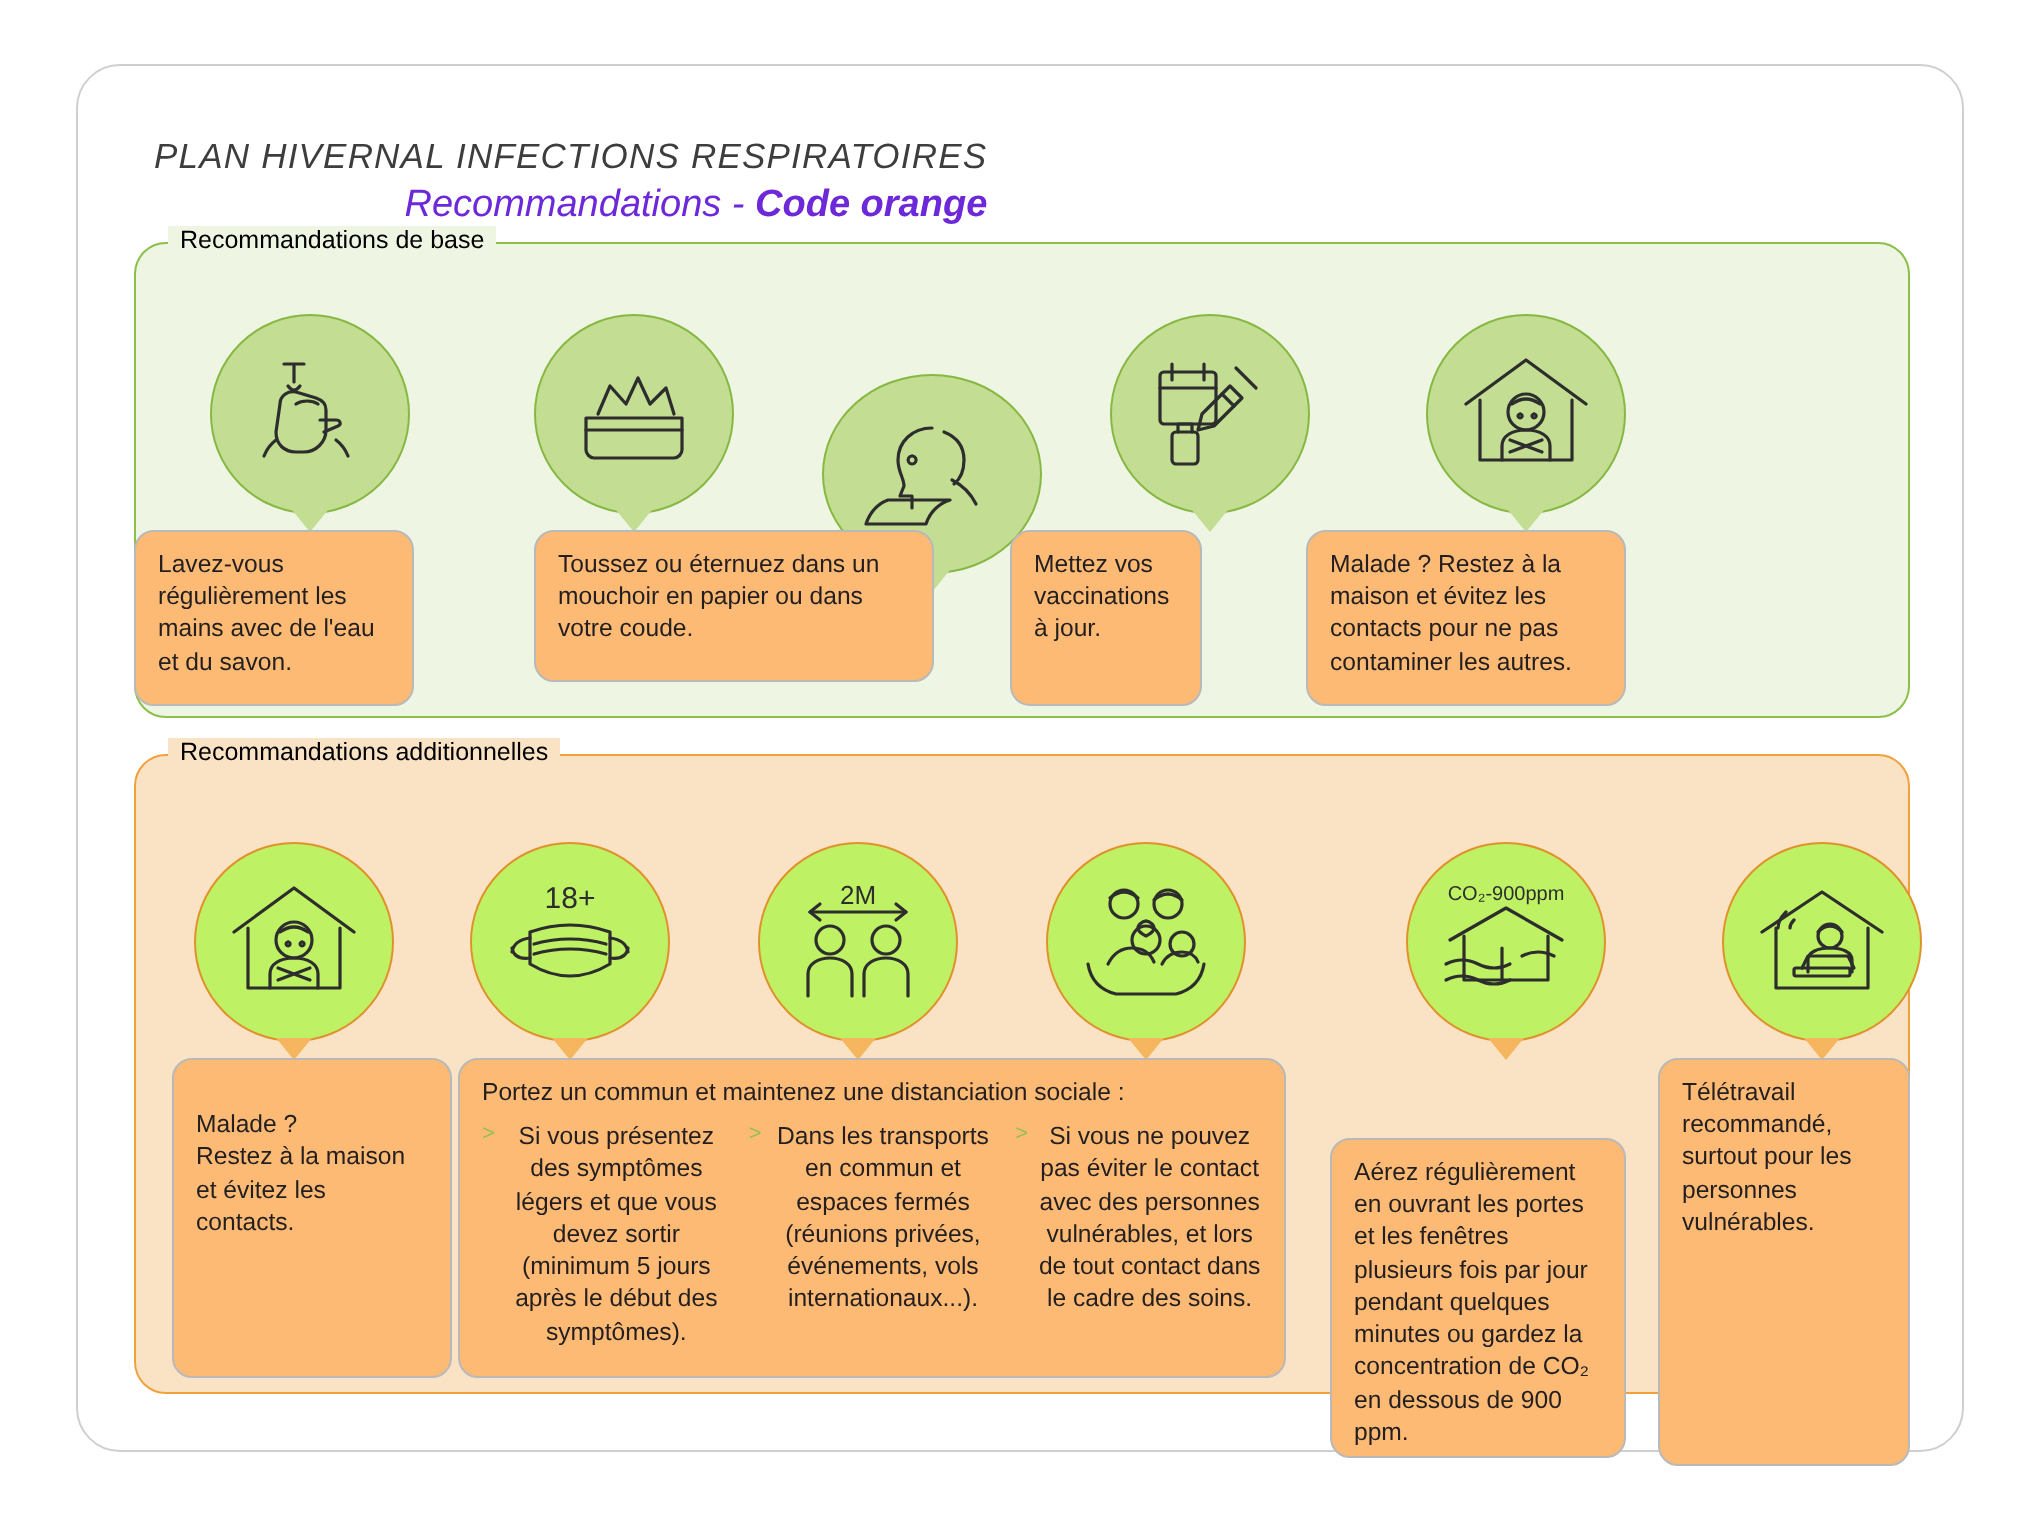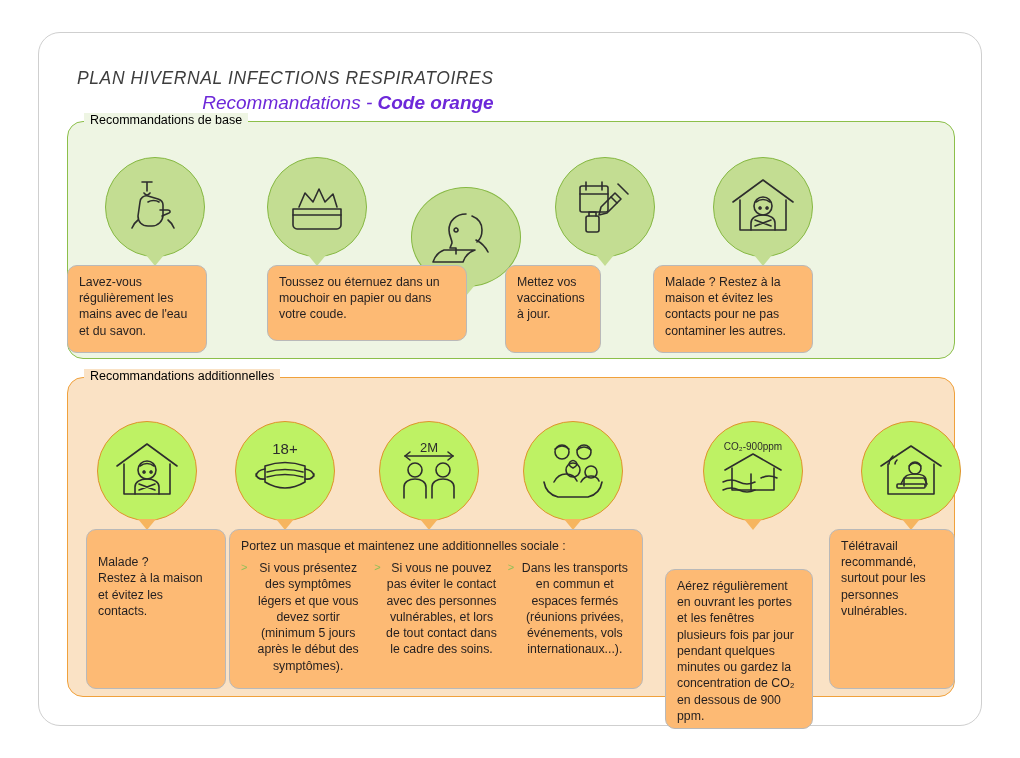--- a/index.html
+++ b/index.html
@@ -329,29 +329,29 @@
   <div class="pointer pointer-orange" style="left:525px; top:486px;"></div>
   <div class="pointer pointer-orange" style="left:705px; top:486px;"></div>
   <div class="pointer pointer-orange" style="left:863px; top:486px;"></div>
 
   <div class="card" style="left:28px; top:496px; width:140px; height:160px; white-space:pre-line;margin-left:19px;">
     <p>Malade ?
 Restez à la maison et évitez les contacts.</p>
   </div>
 
   <div class="card" style="left:190px; top:496px; width:414px; height:160px;">
-    <p class="heading">Portez un masque et maintenez une additionnelles sociale :</p>
+    <p class="heading">Portez un commun et maintenez une distanciation sociale :</p>
     <div class="bullets">
       <div class="bullet-col">Si vous présentez des symptômes légers et que vous devez sortir (minimum 5 jours après le début des symptômes).</div>
+      <div class="bullet-col">Dans les transports en commun et espaces fermés (réunions privées, événements, vols internationaux...).</div>
       <div class="bullet-col">Si vous ne pouvez pas éviter le contact avec des personnes vulnérables, et lors de tout contact dans le cadre des soins.</div>
-      <div class="bullet-col">Dans les transports en commun et espaces fermés (réunions privées, événements, vols internationaux...).</div>
     </div>
   </div>
 
   <div class="card" style="left:626px; top:496px; width:148px; height:160px;margin-top:40px;">
     <p>Aérez régulièrement en ouvrant les portes et les fenêtres plusieurs fois par jour pendant quelques minutes ou gardez la concentration de CO₂ en dessous de 900 ppm.</p>
   </div>
 
-  <div class="card" style="left:790px; top:496px; width:126px; height:160px;">
+  <div class="card" style="left:790px; top:496px; width:126px; height:204px;">
     <p>Télétravail recommandé, surtout pour les personnes vulnérables.</p>
   </div>
 
 </div>
 
 </body></html>

